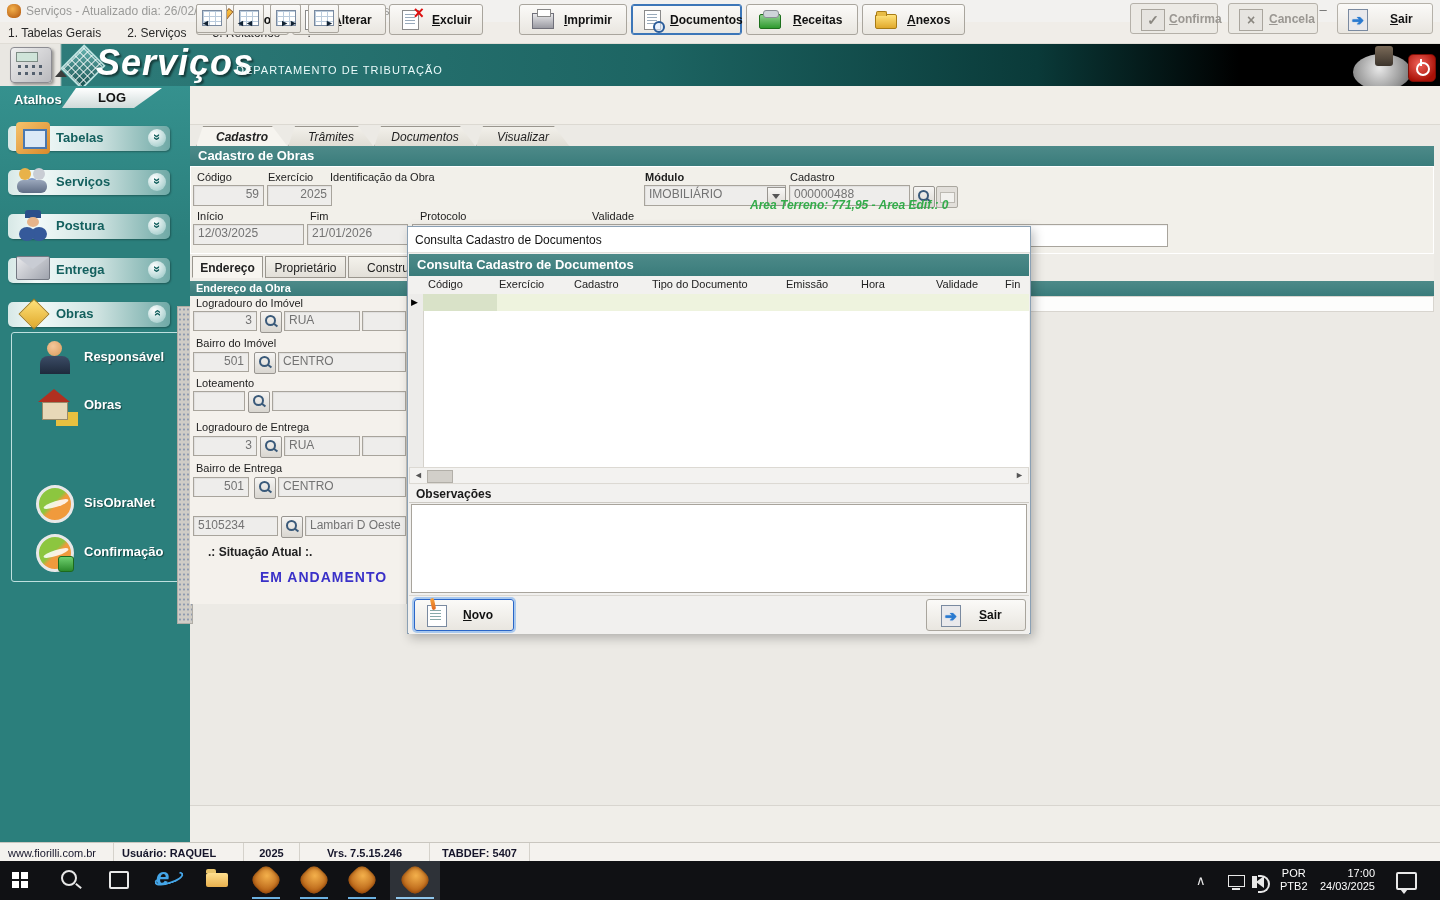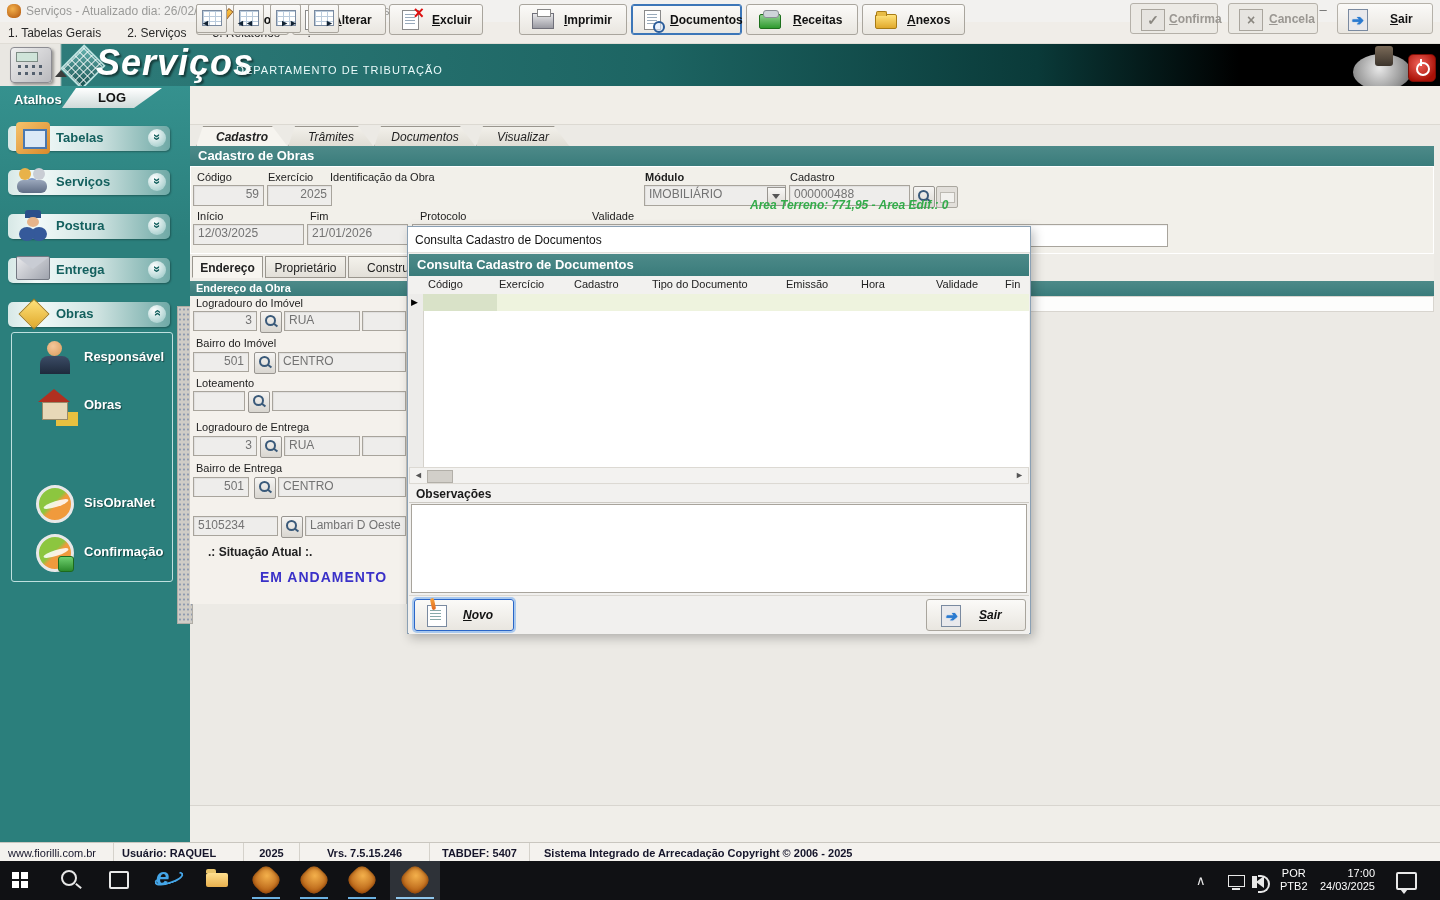--- a/index.html
+++ b/index.html
@@ -145,21 +145,21 @@
   #dlg-row{position:absolute;left:14px;top:0;width:606px;height:17px;background:#eef3de;}
   #dlg-cell{position:absolute;left:0;top:0;width:74px;height:17px;background:#d9e2c8;}
   #dlg-hscroll{position:absolute;left:1px;top:240px;width:620px;height:17px;background:#f3f2f0;border:1px solid #dcd9d3;box-sizing:border-box;}
   .sarrow{position:absolute;top:1px;width:15px;height:13px;color:#555;font-size:9px;text-align:center;line-height:13px;}
   #dlg-thumb{position:absolute;left:17px;top:2px;width:24px;height:11px;background:#d2cfc9;border:1px solid #b2afa8;}
   #dlg-obshdr{position:absolute;left:1px;top:258px;width:620px;height:18px;background:#f2f1ef;border-bottom:1px solid #cdcac4;
               font-weight:bold;font-size:12px;padding-left:7px;line-height:18px;box-sizing:border-box;}
   #dlg-obs{position:absolute;left:3px;top:277px;width:616px;height:89px;background:#fff;border:1px solid #a8a49c;box-sizing:border-box;}
   #dlg-btnbar{position:absolute;left:1px;top:368px;width:620px;height:38px;background:#f1f0ee;border-top:1px solid #d8d5cf;}
   .dbtn{position:absolute;top:3px;width:100px;height:32px;background:linear-gradient(#fbfaf8,#e9e6e0);
-        border:1px solid #a9a59d;border-radius:3px;box-sizing:border-box;font-style:italic;}
+        border:1px solid #a9a59d;border-radius:3px;box-sizing:border-box;}
   .dbtn.focus{border:1px solid #2a66c8;box-shadow:0 0 0 2px #a8c8ee;}
   .dbtn .cap{position:absolute;top:8px;font-size:12px;font-weight:bold;color:#111;}
   .docnew{position:absolute;left:12px;top:5px;width:18px;height:20px;background:#fff;border:1px solid #7a8aa0;}
   .docnew:before{content:"";position:absolute;left:2px;top:4px;width:11px;height:1px;background:#8aa;box-shadow:0 3px 0 #8aa,0 6px 0 #8aa,0 9px 0 #8aa;}
   .docnew:after{content:"";position:absolute;left:3px;top:-8px;width:4px;height:12px;background:linear-gradient(#f8a43c,#e06820);transform:rotate(-12deg);border-radius:2px;}
   .exiticon{position:absolute;left:14px;top:5px;width:18px;height:20px;background:#e9e9ec;border:1px solid #7a8aa0;}
   .exiticon:after{content:"➔";position:absolute;left:3px;top:2px;color:#2a7ad0;font-weight:bold;font-size:14px;text-shadow:0 0 1px #2a7ad0;}
   
   #bottombar{left:190px;top:805px;width:1250px;height:37px;background:#f0eee9;border-top:1px solid #d8d5cf;}
   .navbtn{position:absolute;top:4px;width:31px;height:29px;background:linear-gradient(#fbfaf8,#e9e6e0);border:1px solid #a9a59d;border-radius:2px;box-sizing:border-box;}
@@ -266,21 +266,21 @@
     <span class="gicon ic-mail" style="top:-2px;width:32px;height:22px;"></span>
     <span class="gl">Entrega</span>
     <span class="chev"><span>»</span></span>
   </div>
   <div class="abs sgroup" style="top:302px;">
     <span class="gicon ic-diamond" style="top:-4px;"></span>
     <span class="gl">Obras</span>
     <span class="chev up"><span>»</span></span>
   </div>
 
-  <div class="abs" style="left:11px;top:332px;width:160px;height:248px;border:1px solid #bfe0df;border-radius:3px;">
+  <div class="abs" style="left:11px;top:332px;width:160px;height:248px;border:1px solid #bfe0df;border-radius:3px;padding-left:33px;">
     <div class="abs sobritem" style="left:0;top:6px;width:160px;height:42px;">
       <span class="sicon ic-person"></span>
       <span class="il">Responsável</span>
     </div>
     <div class="abs sobritem" style="left:0;top:54px;width:160px;height:42px;">
       <span class="sicon ic-house"></span>
       <span class="il">Obras</span>
     </div>
     <div class="abs sobritem" style="left:0;top:201px;width:160px;height:42px;">
       <span class="sicon ic-globe conf"></span>
@@ -468,21 +468,20 @@
     <span class="exiticon" style="left:10px;top:5px;"></span>
     <span class="cap accel" style="left:52px;color:#111;"><u>S</u>air</span>
   </div>
 
   <div class="abs" id="statusbar">
     <span class="seg" style="width:114px;">www.fiorilli.com.br</span>
     <span class="seg b" style="width:130px;">Usuário: RAQUEL</span>
     <span class="seg b" style="width:56px;justify-content:center;">2025</span>
     <span class="seg b" style="width:130px;justify-content:center;">Vrs. 7.5.15.246</span>
     <span class="seg b" style="width:100px;justify-content:center;">TABDEF: 5407</span>
-    <span class="seg b" style="border-right:none;padding-left:14px;">Sistema Integrado de Arrecadação Copyright © 2006 - 2025</span>
   </div>
 
   <div class="abs" id="taskbar">
     <div class="tkico" style="left:2px;">
         <span class="start"></span>
       </div>
     <div class="tkico" style="left:52px;">
         <span class="srch"></span>
       </div>
     <div class="tkico" style="left:100px;">

